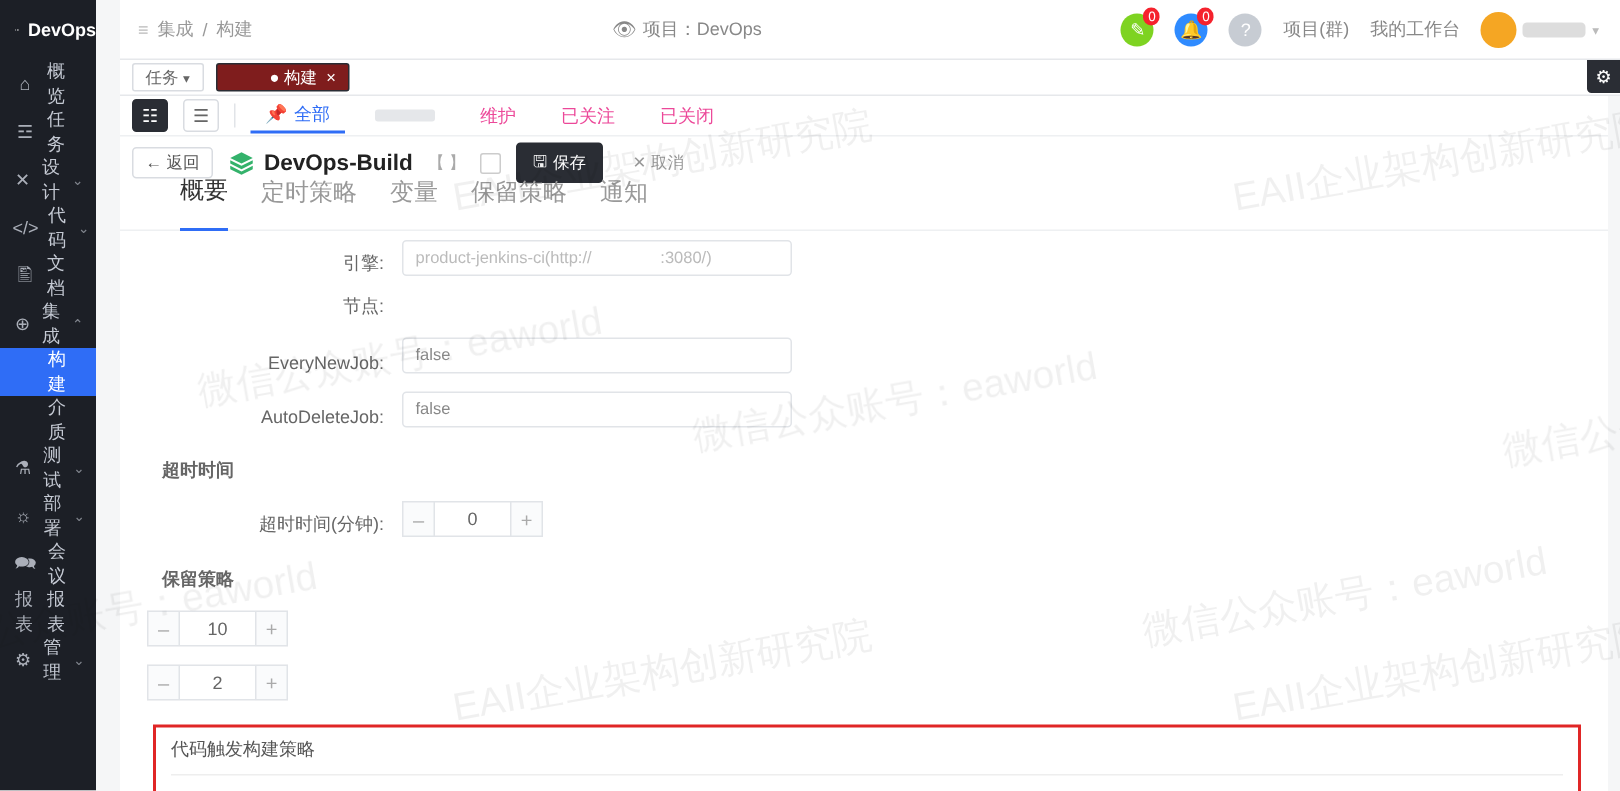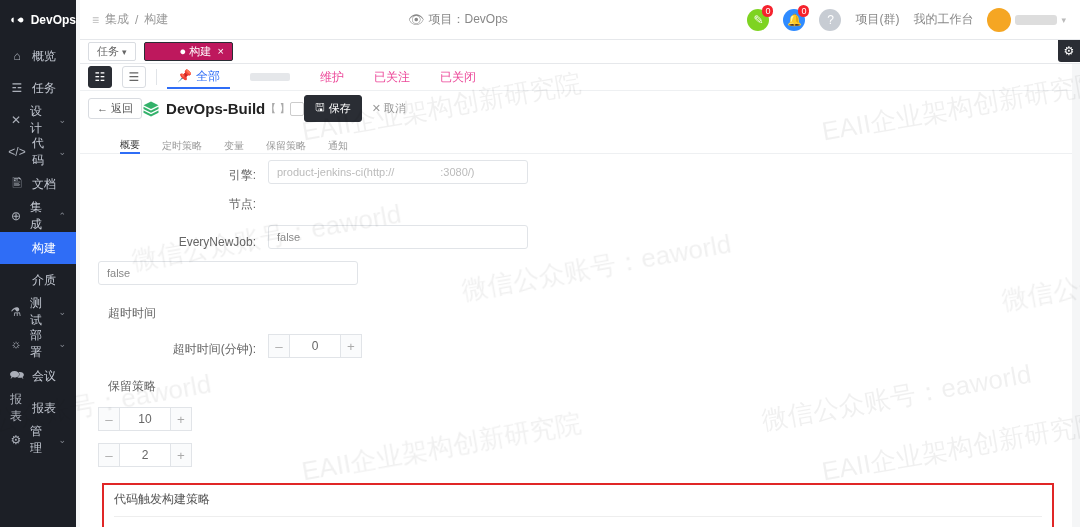--- a/index.html
+++ b/index.html
@@ -1,71 +1,71 @@
 <!DOCTYPE html>
 <html><head>
 <meta charset="utf-8">
 <style>
   * { margin:0; padding:0; box-sizing:border-box; font-family: "Microsoft YaHei", "PingFang SC", Arial, sans-serif; }
   body { width:1080px; height:527px; overflow:hidden; background:#f5f6f7; font-size:12px; color:#555; position:relative; }
   
   .wm { position:absolute; font-size:26px; color:rgba(0,0,0,0.06); pointer-events:none; user-select:none; transform:rotate(-10deg); white-space:nowrap; z-index:50; }
   
-  .sidebar { position:absolute; left:0; top:0; width:76px; height:100%; background:#1c1f26; color:#bfc5cf; z-index:10; }
+  .sidebar { position:absolute; left:0; top:0; width:64px; height:100%; background:#1c1f26; color:#bfc5cf; z-index:10; }
   .brand { height:40px; display:flex; align-items:center; gap:6px; padding-left:10px; color:#fff; font-weight:bold; }
   .brand svg { width:16px; height:16px; }
   .nav-item { display:flex; align-items:center; padding:0 10px; height:32px; font-size:12px; gap:8px; cursor:pointer; color:#c4c9d3; }
   .nav-item.active { background:#2f6df6; color:#fff; }
   .nav-item .ico { width:14px; display:flex; justify-content:center; font-size:12px; opacity:.85; }
   .nav-item .chev { margin-left:auto; font-size:9px; opacity:.6; }
   .sub .nav-item { padding-left:32px; }
   
   .topbar { position:absolute; left:80px; right:0; top:0; height:40px; background:#fff; border-bottom:1px solid #e6e8eb; display:flex; align-items:center; z-index:5; }
   .tb-left { display:flex; align-items:center; gap:6px; padding-left:12px; color:#999; font-size:12px; }
   .tb-center { flex:1; text-align:center; color:#888; font-size:12px; display:flex; align-items:center; justify-content:center; gap:4px; }
   .tb-right { display:flex; align-items:center; gap:14px; padding-right:14px; color:#888; }
   .circ { width:22px; height:22px; border-radius:50%; display:inline-flex; align-items:center; justify-content:center; color:#fff; font-size:12px; position:relative; }
   .badge { position:absolute; top:-4px; right:-4px; background:#f5222d; color:#fff; font-size:9px; border-radius:8px; padding:0 3px; line-height:12px; }
   .avatar { width:24px; height:24px; border-radius:50%; background:#f5a623; }
   .userbar { display:flex; align-items:center; gap:4px; }
   .userblob { width:42px; height:10px; background:#ddd; border-radius:3px; }
   
   .tabline { position:absolute; left:80px; right:0; top:40px; height:24px; background:#fff; border-bottom:1px solid #e6e8eb; display:flex; align-items:center; padding:0 8px; gap:8px; }
   .tab-pill { font-size:11px; padding:1px 8px; border:1px solid #d9dce1; border-radius:2px; color:#666; cursor:pointer; }
-  .tab-pill.dark { background:#be185d; color:#fff; border-color:#2a2d34;padding-left:35px; }
+  .tab-pill.dark { background:#7f1d1d; color:#fff; border-color:#2a2d34;padding-left:35px; }
   .gear-right { position:absolute; right:0; top:0; width:22px; height:22px; background:#2a2d34; color:#fff; display:flex; align-items:center; justify-content:center; border-bottom-left-radius:3px; }
   
   .filterrow { position:absolute; left:80px; right:8px; top:64px; height:26px; background:#fff; display:flex; align-items:center; gap:10px; padding:0 8px; }
   .iconbtn { width:24px; height:22px; border:1px solid #d9dce1; border-radius:3px; display:flex; align-items:center; justify-content:center; color:#666; font-size:12px; cursor:pointer; }
   .iconbtn.dark { background:#2a2d34; color:#fff; border-color:#2a2d34; }
   .filtertab { font-size:12px; color:#ec4899; padding:0 10px; height:24px; display:flex; align-items:center; gap:4px; cursor:pointer; }
   .filtertab.act { color:#2f6df6; border-bottom:2px solid #2f6df6; }
   .blob { width:40px; height:8px; background:#e5e7ea; border-radius:2px; display:inline-block; }
   
-  .titlerow { position:absolute; left:80px; right:8px; top:90px; height:36px; background:#fff; border-top:1px solid #eef0f2; display:flex; align-items:center; gap:0; padding:0 8px; }
+  .titlerow { position:absolute; left:80px; right:8px; top:90px; height:36px; background:#fff; border-top:1px solid #eef0f2; display:flex; align-items:center; gap:10px; padding:0 8px; }
   .backbtn { border:1px solid #d9dce1; border-radius:3px; padding:2px 8px; font-size:11px; color:#555; cursor:pointer; }
   .pg-title { font-size:15px; font-weight:bold; color:#222; display:flex; align-items:center; gap:6px; }
   .btn { border-radius:3px; padding:3px 10px; font-size:11px; cursor:pointer; display:inline-flex; align-items:center; gap:4px; }
   .btn-primary { background:#2a2d34; color:#fff; border:1px solid #2a2d34; }
   .btn-cancel { color:#999; }
   .square { width:14px; height:14px; border:1px solid #ccc; border-radius:2px; }
   
   .innertabs { position:absolute; left:80px; right:8px; top:126px; height:28px; background:#fff; display:flex; align-items:flex-end; gap:22px; padding:0 18px 0 40px; border-bottom:1px solid #eef0f2; }
-  .innertab { font-size:10px; color:#999; padding-bottom:0; cursor:pointer; }
+  .innertab { font-size:16px; color:#999; padding-bottom:14px; cursor:pointer; }
   .innertab.act { color:#333; border-bottom:2px solid #2f6df6; margin-bottom:-1px; }
   
   .content { position:absolute; left:80px; right:8px; top:154px; bottom:0; background:#fff; overflow-y:auto; padding:0 18px 30px; }
   .frow { display:flex; align-items:flex-end; padding:6px 0; }
   .flabel { width:170px; text-align:right; padding-right:12px; color:#666; font-size:12px; }
   .finput { width:260px; height:24px; border:1px solid #e1e4e8; border-radius:3px; padding:0 8px; font-size:11px; color:#888; background:#fff; }
   .finput.mutetxt { color:#bbb; }
   .stepper { display:flex; align-items:center; gap:0; }
   .stepper button { width:22px; height:24px; border:1px solid #e1e4e8; background:#fafbfc; color:#aaa; cursor:pointer; }
   .stepper input { width:50px; height:24px; border:1px solid #e1e4e8; border-left:0; border-right:0; text-align:center; font-size:12px; color:#666; }
-  .sect { color:#666; font-size:12px; font-weight:normal; margin:14px 0 6px 10px; }
+  .sect { color:#666; font-size:12px; font-weight:bold; margin:14px 0 6px 10px; }
   .redbox { border:2px solid #e02626; padding:6px 10px 14px; margin:10px 0 0 4px; }
   svg.ico-stack { fill:#34b26b; }
   .eye { font-size:13px; }
 </style>
 </head>
 <body>
 
 <div class="wm" style="left:300px; top:90px;">EAII企业架构创新研究院</div>
 <div class="wm" style="left:460px; top:250px;">微信公众账号：eaworld</div>
 <div class="wm" style="left:820px; top:90px;">EAII企业架构创新研究院</div>
@@ -221,20 +221,21 @@
     <input class="finput mutetxt" readonly="" value="product-jenkins-ci(http://               :3080/)" style="">
   </div>
   <div class="frow">
     <div class="flabel">节点:</div>
   </div>
   <div class="frow">
     <div class="flabel">EveryNewJob:</div>
     <input class="finput" readonly="" value="false" style="">
   </div>
   <div class="frow">
+    <div class="flabel">AutoDeleteJob:</div>
     <input class="finput" readonly="" value="false" style="">
   </div>
 
   <div class="sect">超时时间</div>
   <div class="frow">
     <div class="flabel">超时时间(分钟):</div>
     <span class="stepper">
       <button>–</button>
       <input value="0" style="">
       <button>+</button>

